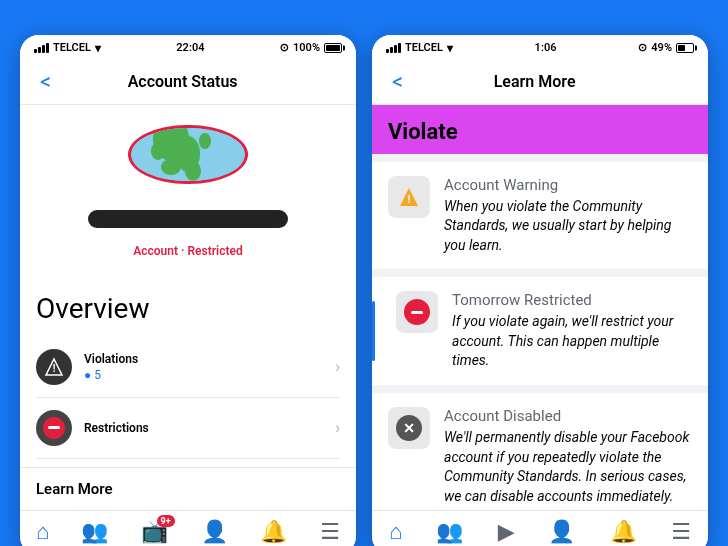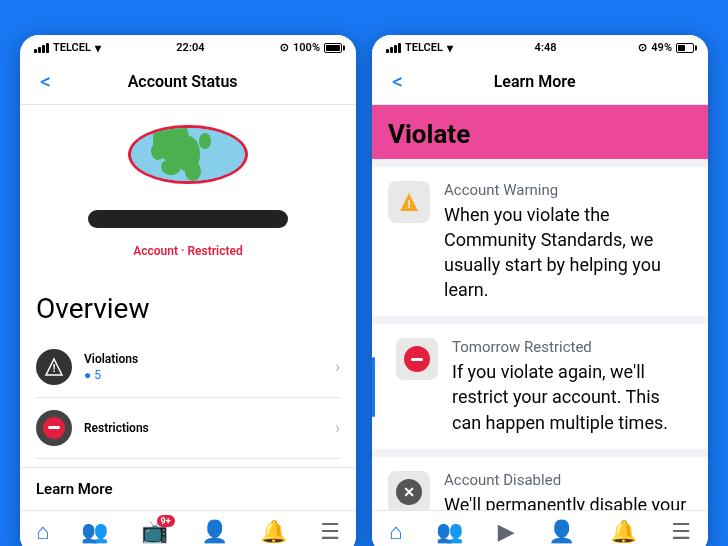--- a/index.html
+++ b/index.html
@@ -160,24 +160,24 @@
       text-align: center;
     }
 
     
     .learn-more-content {
       background: #f0f2f5;
       height: 100%;
       overflow-y: auto;
     }
     .violate-title {
-      font-size: 26px;
+      font-size: 22px;
       font-weight: 700;
       padding: 14px 16px 10px;
-      background: #ec4899;
+      background: #d946ef;
     }
     .violation-card {
       background: #fff;
       margin: 8px 0;
       padding: 14px 16px;
       display: flex;
       align-items: flex-start;
       gap: 14px;
     }
     .violation-icon {
@@ -185,21 +185,21 @@
       height: 42px;
       border-radius: 8px;
       background: #e8e8e8;
       display: flex;
       align-items: center;
       justify-content: center;
       flex-shrink: 0;
     }
     .violation-text {}
     .violation-label { font-size: 15px; color: #606770; margin-bottom: 3px; }
-    .violation-desc { font-size: 18px; line-height: 1.4; color: #050505; }
+    .violation-desc { font-size: 14px; line-height: 1.4; color: #050505; font-style: italic; }
     .restrict-circle {
       width: 22px;
       height: 22px;
       border-radius: 50%;
       background: #e41e3f;
       display: flex;
       align-items: center;
       justify-content: center;
     }
     .restrict-minus {
@@ -353,21 +353,21 @@
     <div class="status-bar-left">
       <div class="signal-bars">
         <div class="signal-bar" style="height:4px;"></div>
         <div class="signal-bar" style="height:6px;"></div>
         <div class="signal-bar" style="height:8px;"></div>
         <div class="signal-bar" style="height:10px;"></div>
       </div>
       <span>TELCEL</span>
       <span class="wifi-icon">▾</span>
     </div>
-    <span>4:48</span>
+    <span>1:06</span>
     <div class="status-bar-right">
       <span>⊙</span>
       <span>49%</span>
       <div class="battery">
         <div class="battery-fill" style="width:49%;"></div>
       </div>
     </div>
   </div>
 
   <div class="nav-bar">

